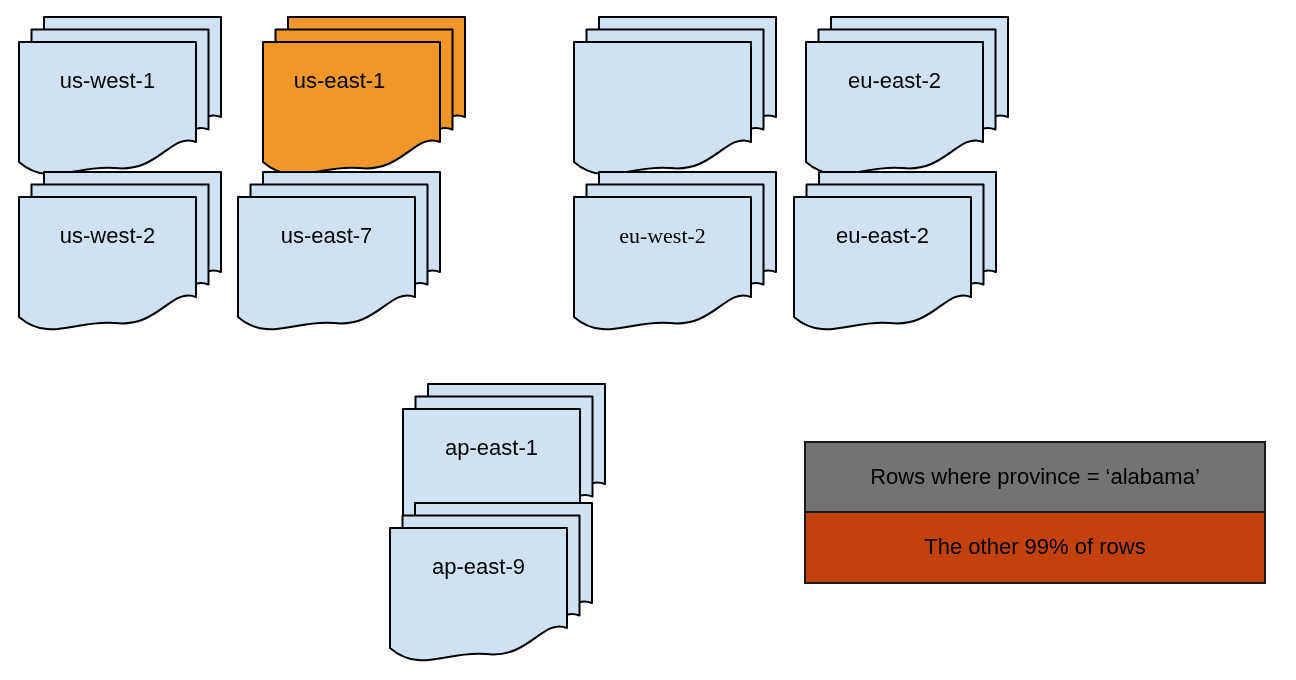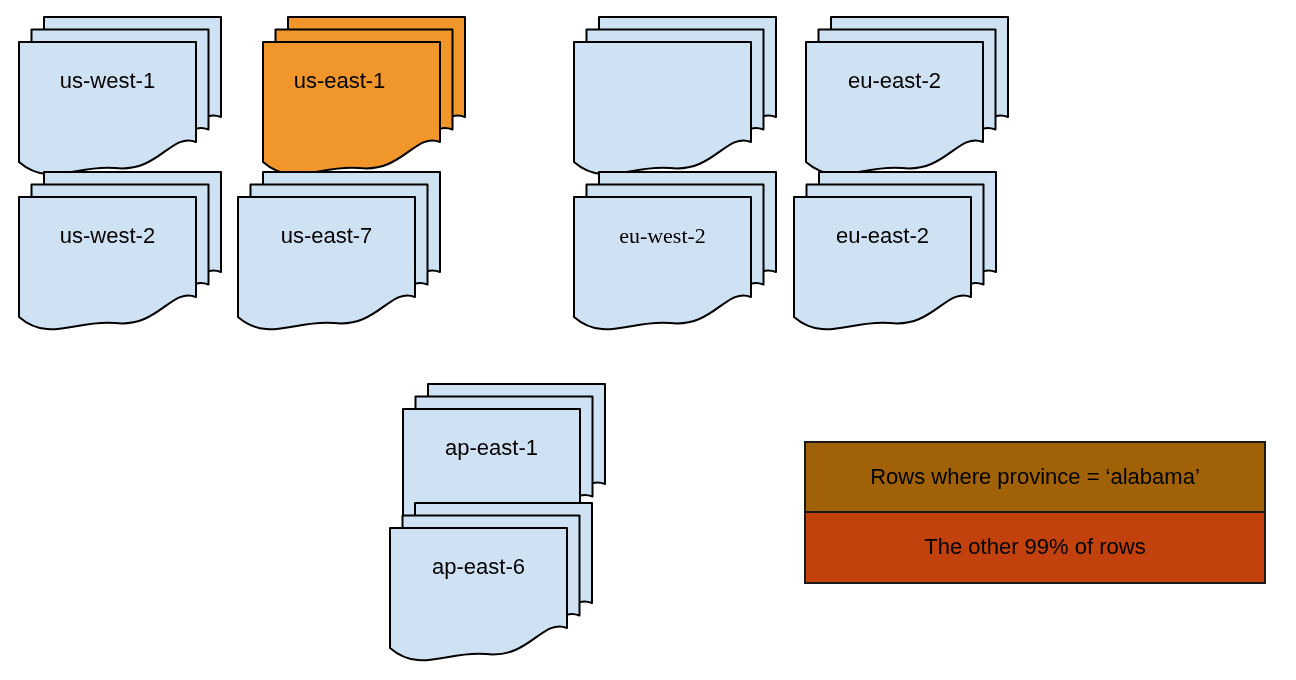--- a/index.html
+++ b/index.html
@@ -40,21 +40,21 @@
   }
   .legend-row {
     width: 100%;
     height: 50%;
     display: flex;
     align-items: center;
     justify-content: center;
     font-size: 22px;
     color: #000000;
   }
-  .legend-row--alabama { background: #a16207; border-bottom: 2px solid #1a1a1a; }
+  .legend-row--alabama { background: #737373; border-bottom: 2px solid #1a1a1a; }
   .legend-row--other   { background: #c2410c; }
 </style>
 </head>
 <body>
 
 <div class="canvas">
 
   <div class="stack" style="left:18px; top:16px;">
     <svg width="205" height="160" viewBox="0 0 205 160">
       <path class="doc" transform="translate(25,0)" d="M1,1 L178,1 L178,101 C153,91 141,132 97,127 C59,123 31,147 1,121 Z" fill="#cfe2f3"></path>
@@ -134,21 +134,21 @@
     </svg>
     <div class="stack-label">ap-east-1</div>
   </div>
 
   <div class="stack" style="left:389px; top:502px;">
     <svg width="205" height="160" viewBox="0 0 205 160">
       <path class="doc" transform="translate(25,0)" d="M1,1 L178,1 L178,101 C153,91 141,132 97,127 C59,123 31,147 1,121 Z" fill="#cfe2f3"></path>
       <path class="doc" transform="translate(12.5,12.5)" d="M1,1 L178,1 L178,101 C153,91 141,132 97,127 C59,123 31,147 1,121 Z" fill="#cfe2f3"></path>
       <path class="doc" transform="translate(0,25)" d="M1,1 L178,1 L178,101 C153,91 141,132 97,127 C59,123 31,147 1,121 Z" fill="#cfe2f3"></path>
     </svg>
-    <div class="stack-label">ap-east-6</div>
+    <div class="stack-label">ap-east-9</div>
   </div>
 
   <div class="legend">
     <div class="legend-row legend-row--alabama">
       <span>Rows where province = ‘alabama’</span>
     </div>
     <div class="legend-row legend-row--other">
       <span>The other 99% of rows</span>
     </div>
   </div>

